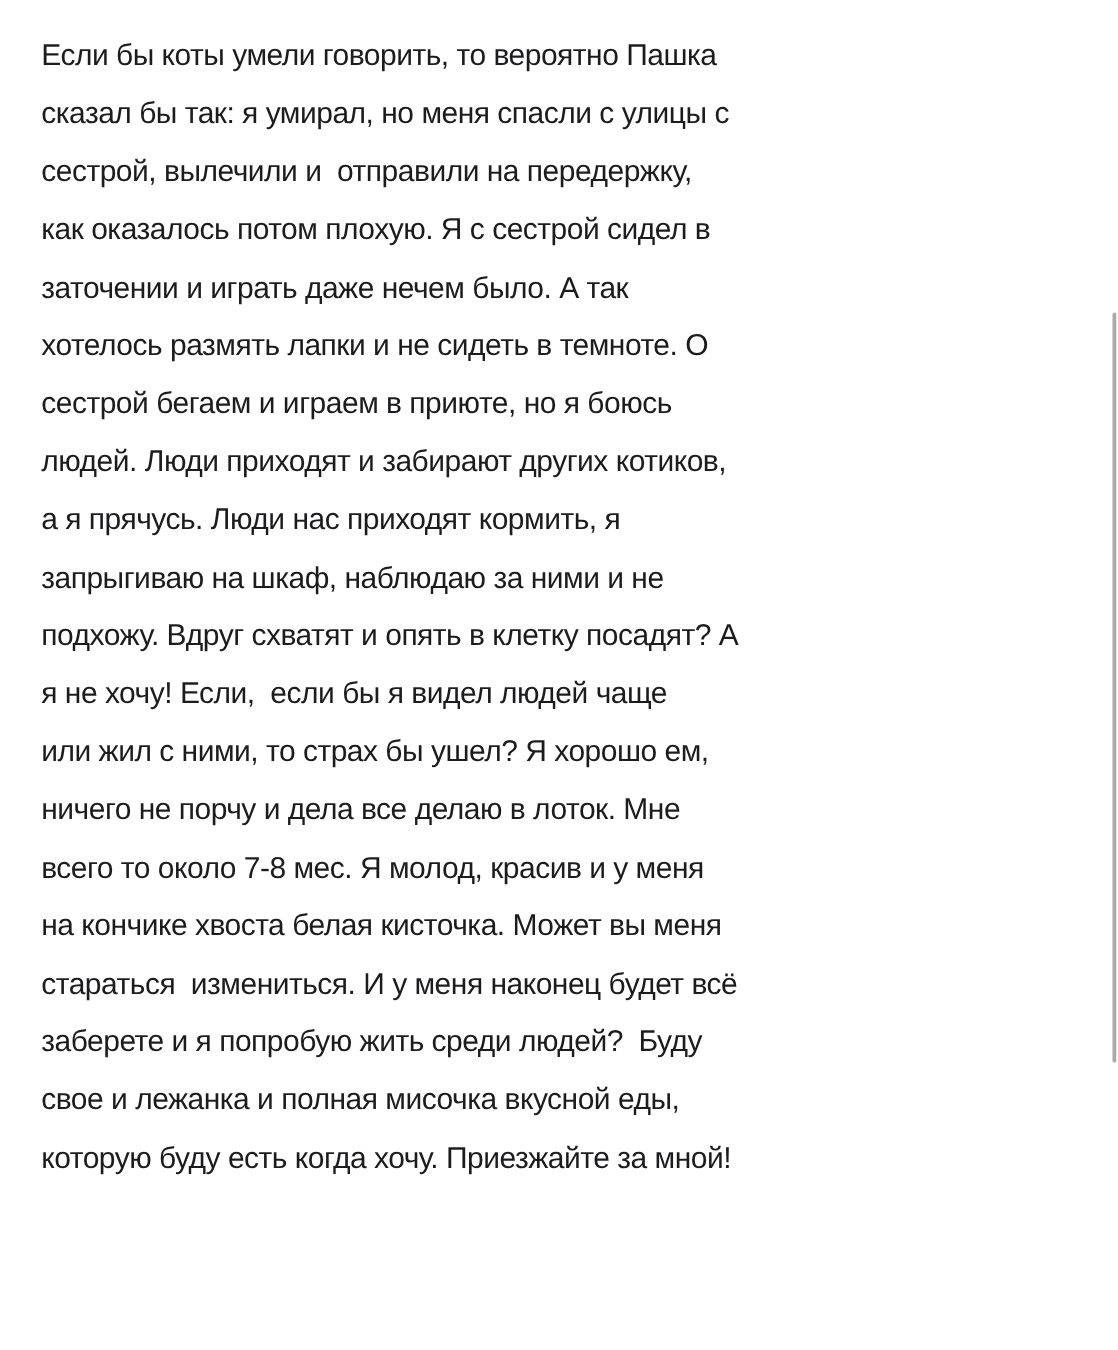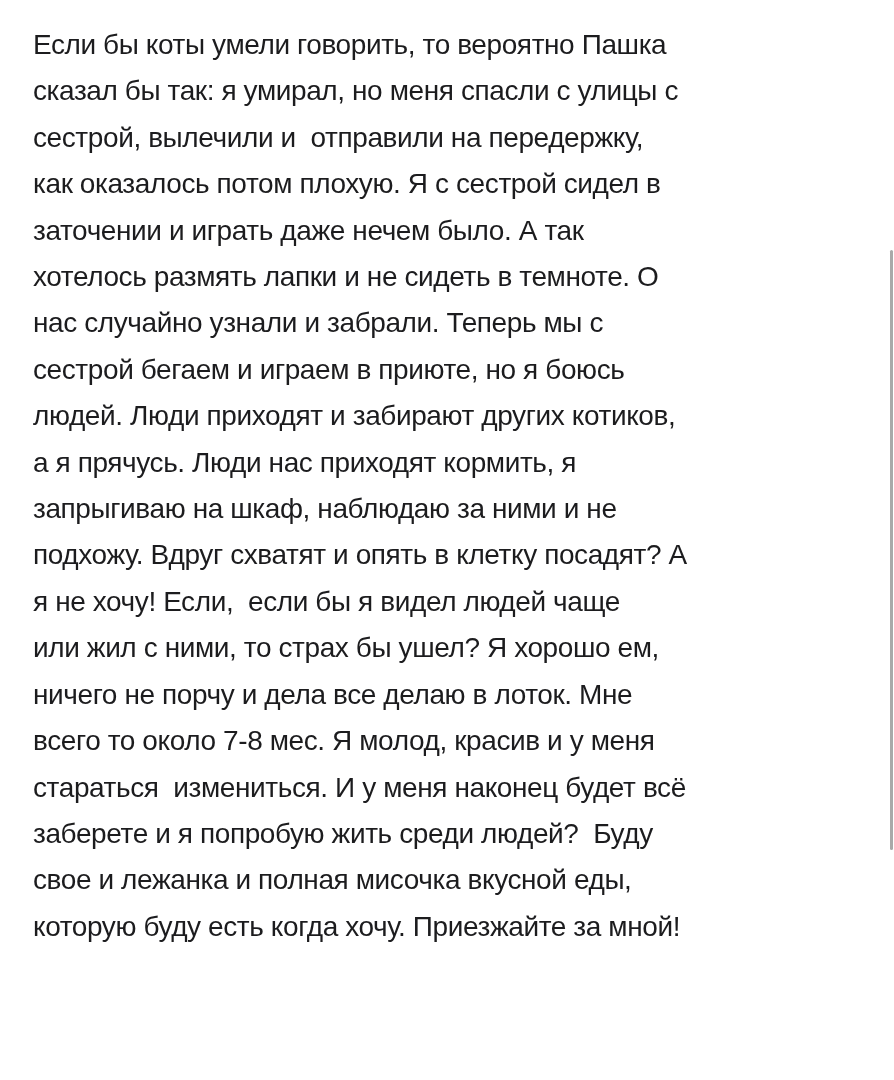--- a/index.html
+++ b/index.html
@@ -13,21 +13,21 @@
     overflow: hidden;
     position: relative;
     font-family: "Liberation Sans", sans-serif;
   }
   .doc {
     position: absolute;
     top: 22px;
     left: 33px;
     right: 24px;
     color: #1c1c1e;
-    font-size: 28px;
+    font-size: 24px;
     line-height: 46.4px;
     letter-spacing: -0.4px;
     font-weight: 400;
   }
   .line {
     white-space: pre;      
     overflow: visible;
   }
   .scrollbar {
     position: absolute;
@@ -43,29 +43,29 @@
 <body style="background: rgb(255, 255, 255);">
 
 <div class="doc" style="color: rgb(28, 28, 30);">
 
 <div class="line">Если бы коты умели говорить, то вероятно Пашка</div>
     <div class="line">сказал бы так: я умирал, но меня спасли с улицы с</div>
     <div class="line">сестрой, вылечили и  отправили на передержку,</div>
     <div class="line">как оказалось потом плохую. Я с сестрой сидел в</div>
     <div class="line">заточении и играть даже нечем было. А так</div>
     <div class="line">хотелось размять лапки и не сидеть в темноте. О</div>
-    <div class="line">нас случайно узнали и забрали. Теперь мы с</div>
     <div class="line">сестрой бегаем и играем в приюте, но я боюсь</div>
     <div class="line">людей. Люди приходят и забирают других котиков,</div>
     <div class="line">а я прячусь. Люди нас приходят кормить, я</div>
     <div class="line">запрыгиваю на шкаф, наблюдаю за ними и не</div>
     <div class="line">подхожу. Вдруг схватят и опять в клетку посадят? А</div>
     <div class="line">я не хочу! Если,  если бы я видел людей чаще</div>
     <div class="line">или жил с ними, то страх бы ушел? Я хорошо ем,</div>
     <div class="line">ничего не порчу и дела все делаю в лоток. Мне</div>
     <div class="line">всего то около 7-8 мес. Я молод, красив и у меня</div>
+    <div class="line">на кончике хвоста белая кисточка. Может вы меня</div>
     <div class="line">стараться  измениться. И у меня наконец будет всё</div>
     <div class="line">заберете и я попробую жить среди людей?  Буду</div>
     <div class="line">свое и лежанка и полная мисочка вкусной еды,</div>
     <div class="line">которую буду есть когда хочу. Приезжайте за мной!</div>
   </div>
 
 <div class="scrollbar" style="background: rgb(169, 169, 169);"></div>
 
 </body></html>

